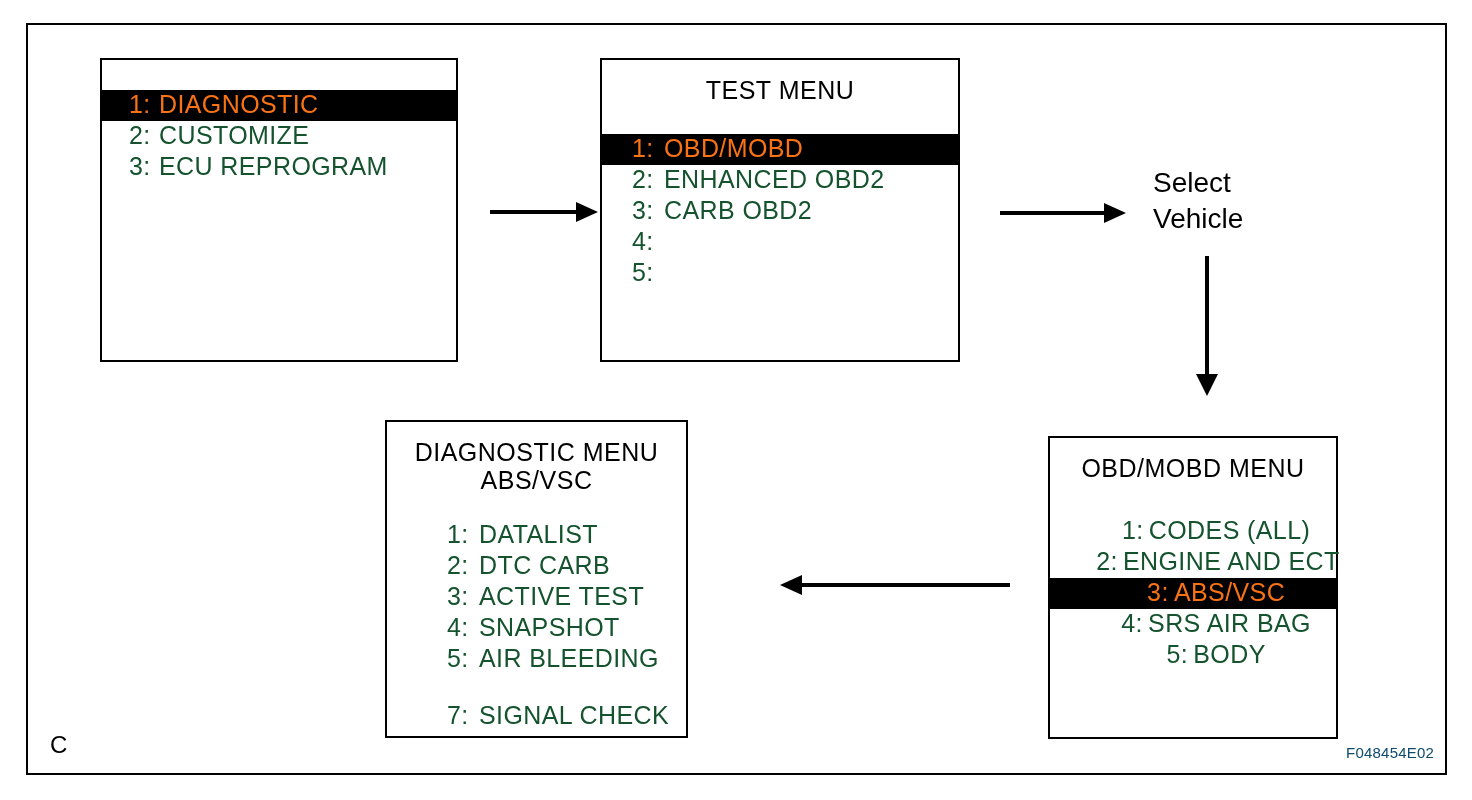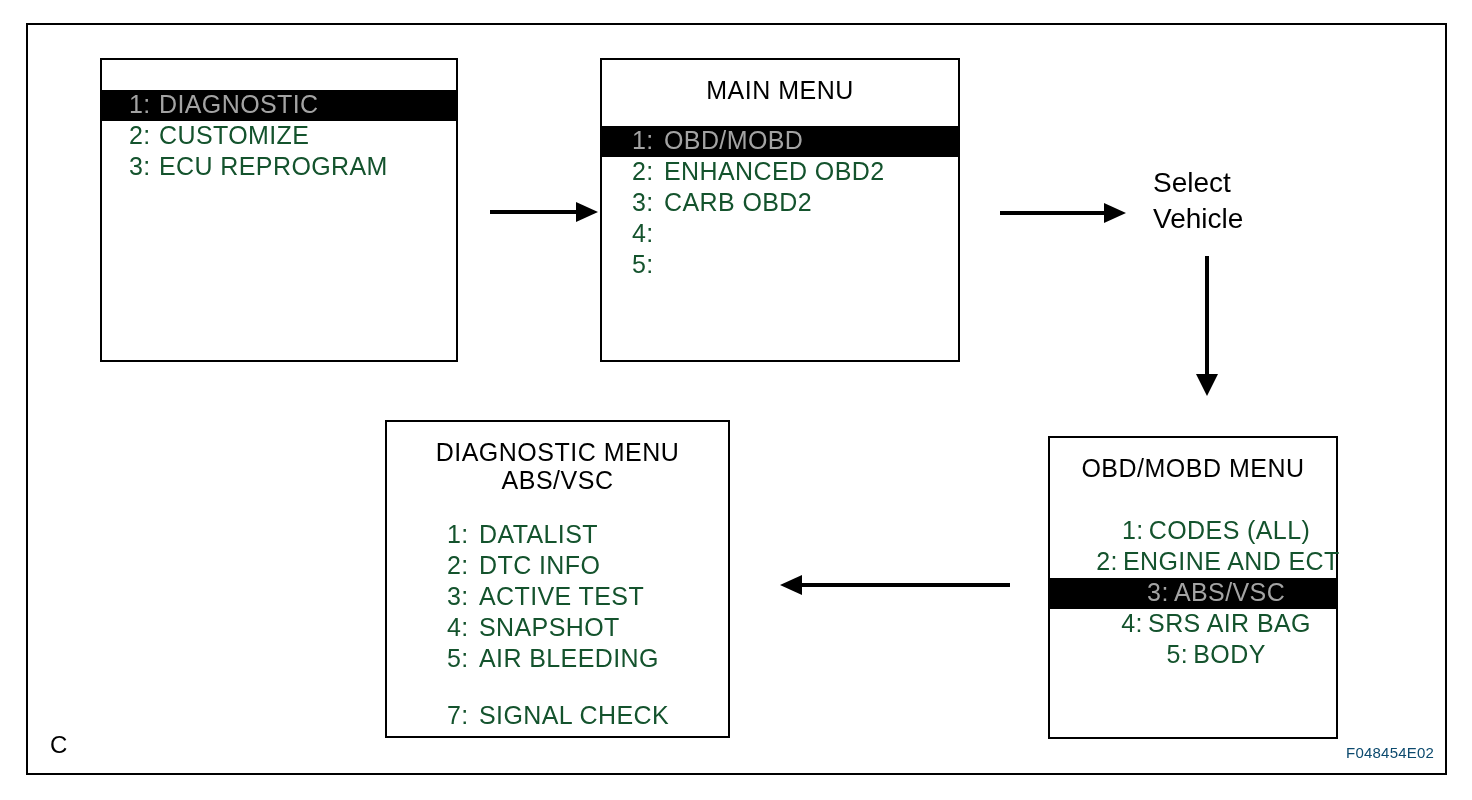--- a/index.html
+++ b/index.html
@@ -29,21 +29,21 @@
   }
   
   .screen {
     position: absolute;
     background: #ffffff;
     border: 2px solid #000000;
     box-sizing: border-box;
   }
   #screen-application-select { left: 100px; top: 58px;  width: 358px; height: 304px; }
   #screen-main-menu          { left: 600px; top: 58px;  width: 360px; height: 304px; }
-  #screen-diagnostic-menu    { left: 385px; top: 420px; width: 345px; height: 318px; }
+  #screen-diagnostic-menu    { left: 385px; top: 420px; width: 303px; height: 318px; }
   #screen-obd-mobd-menu      { left: 1013px;top: 436px; width: 290px; height: 303px; margin-left: 35px; }
 
   .screen-title {
     text-align: center;
     font-size: 25px;
     letter-spacing: 0.5px;
     color: #000000;
     white-space: nowrap;
     line-height: 1.12;
   }
@@ -67,34 +67,34 @@
     font-size: 25px;
     letter-spacing: 0.4px;
     color: #14532d;
     height: 31px;
     line-height: 29px;
     white-space: nowrap;
     box-sizing: border-box;
   }
   .menu-row.selected {
     background: #000000;
-    color: #a3a3a3;
+    color: #f97316;
   }
   .menu-row.spacer {
     height: 26px;
   }
   .menu-row .idx { display: inline-block; }
   .menu-row .txt { display: inline-block; }
 
   
   #screen-application-select .menu-list { margin-top: 30px; }
   #screen-application-select .menu-row  { padding-left: 27px; }
   #screen-application-select .menu-row .idx { width: 30px; }
 
-  #screen-main-menu .menu-list { margin-top: 22px; }
+  #screen-main-menu .menu-list { margin-top: 30px; }
   #screen-main-menu .menu-row  { padding-left: 30px; }
   #screen-main-menu .menu-row .idx { width: 32px; }
 
   #screen-diagnostic-menu .menu-list { margin-top: 26px; margin-left: 8px; }
   #screen-diagnostic-menu .menu-row  { padding-left: 52px; }
   #screen-diagnostic-menu .menu-row .idx { width: 32px; }
 
   #screen-obd-mobd-menu .menu-list { margin-top: 34px; }
   #screen-obd-mobd-menu .menu-row  { padding-left: 41px; text-align: center; }
   #screen-obd-mobd-menu .menu-row .idx { width: 32px; }
@@ -191,36 +191,36 @@
 
   <div class="screen" id="screen-application-select">
     <ul class="menu-list">
         <li class="menu-row selected"><span class="idx">1:</span><span class="txt">DIAGNOSTIC</span></li>
         <li class="menu-row"><span class="idx">2:</span><span class="txt">CUSTOMIZE</span></li>
         <li class="menu-row"><span class="idx">3:</span><span class="txt">ECU REPROGRAM</span></li>
       </ul>
   </div>
 
   <div class="screen" id="screen-main-menu">
-    <div class="screen-title pad">MAIN  MENU</div>
+    <div class="screen-title pad">TEST  MENU</div>
     <ul class="menu-list">
         <li class="menu-row selected"><span class="idx">1:</span><span class="txt">OBD/MOBD</span></li>
         <li class="menu-row"><span class="idx">2:</span><span class="txt">ENHANCED OBD2</span></li>
         <li class="menu-row"><span class="idx">3:</span><span class="txt">CARB OBD2</span></li>
         <li class="menu-row"><span class="idx">4:</span><span class="txt"></span></li>
         <li class="menu-row"><span class="idx">5:</span><span class="txt"></span></li>
       </ul>
   </div>
 
   <div class="screen" id="screen-diagnostic-menu">
     <div class="screen-title pad">DIAGNOSTIC MENU</div>
     <div class="screen-subtitle">ABS/VSC</div>
     <ul class="menu-list">
         <li class="menu-row"><span class="idx">1:</span><span class="txt">DATALIST</span></li>
-        <li class="menu-row"><span class="idx">2:</span><span class="txt">DTC INFO</span></li>
+        <li class="menu-row"><span class="idx">2:</span><span class="txt">DTC CARB</span></li>
         <li class="menu-row"><span class="idx">3:</span><span class="txt">ACTIVE TEST</span></li>
         <li class="menu-row"><span class="idx">4:</span><span class="txt">SNAPSHOT</span></li>
         <li class="menu-row"><span class="idx">5:</span><span class="txt">AIR BLEEDING</span></li>
         <li class="menu-row spacer"></li>
         <li class="menu-row"><span class="idx">7:</span><span class="txt">SIGNAL CHECK</span></li>
       </ul>
   </div>
 
   <div class="screen" id="screen-obd-mobd-menu">
     <div class="screen-title pad">OBD/MOBD MENU</div>

